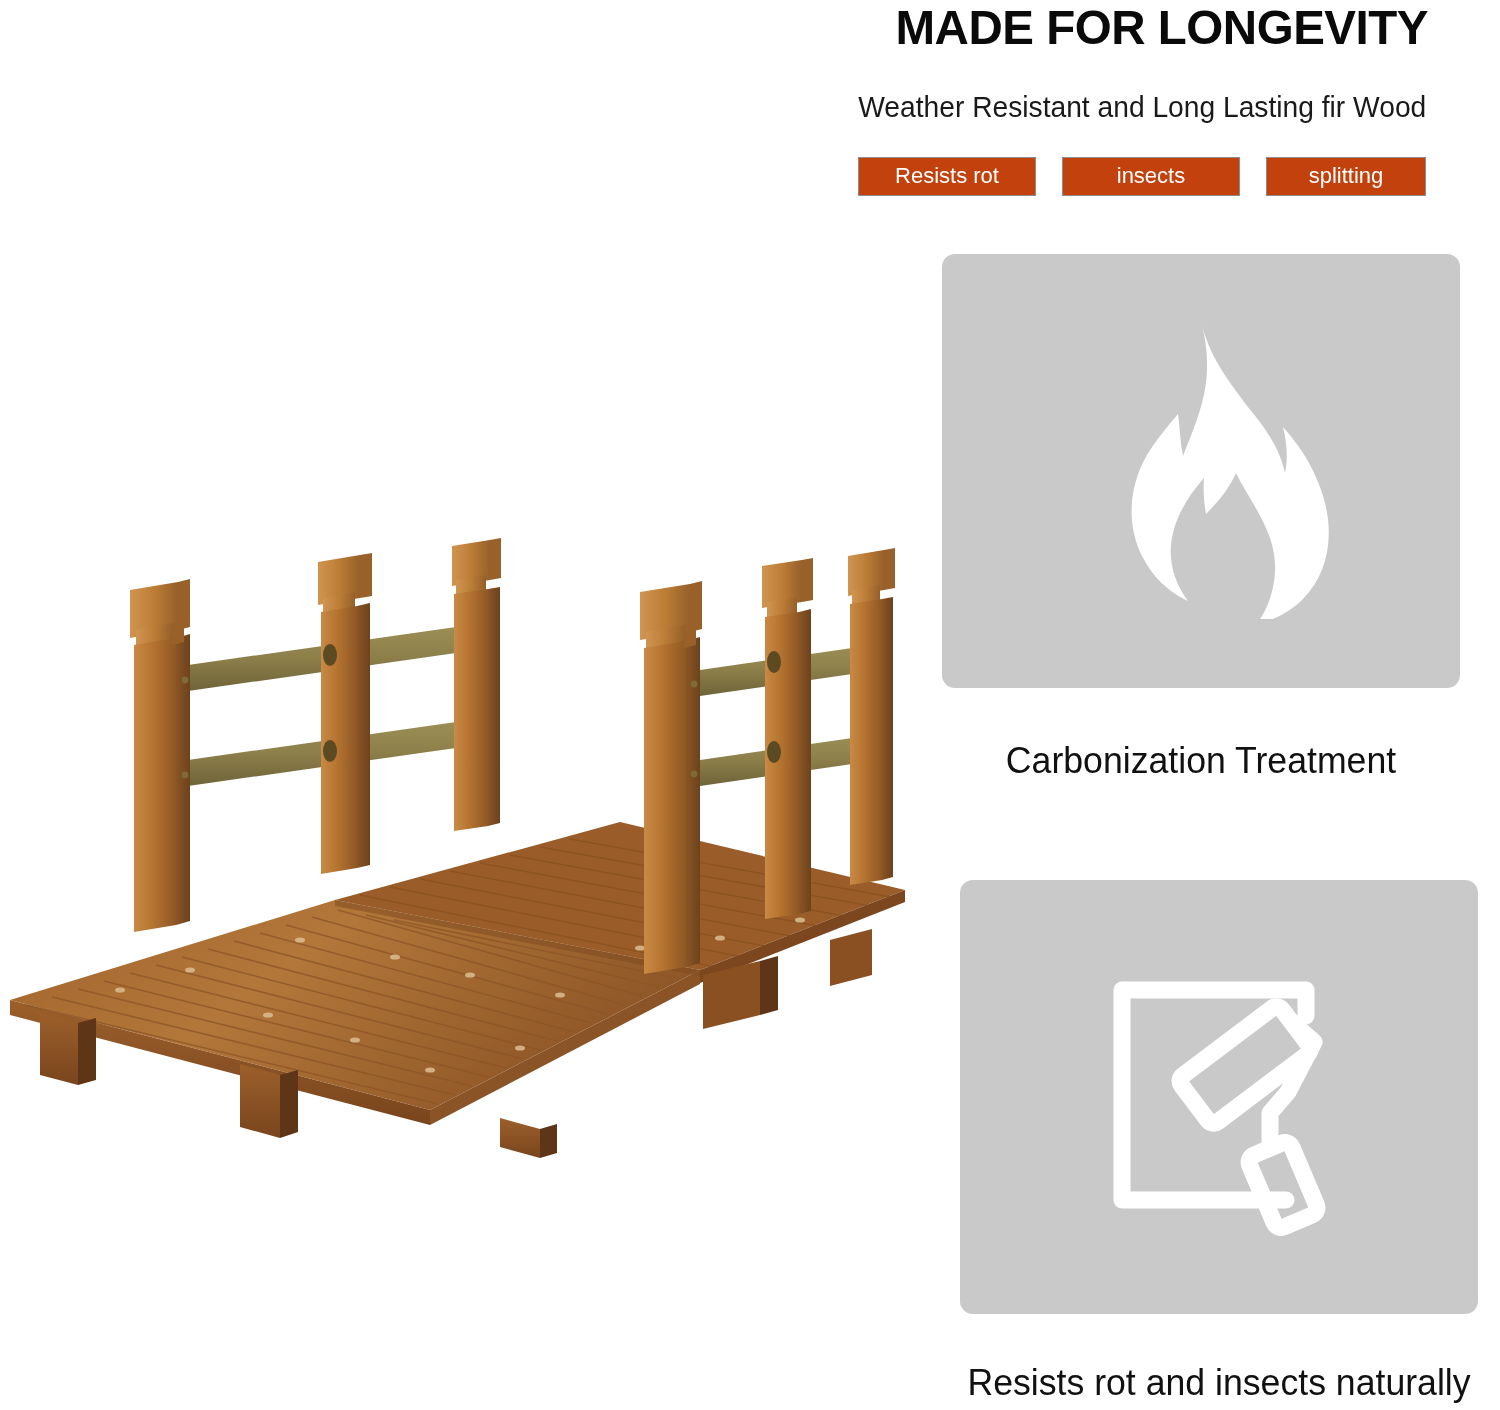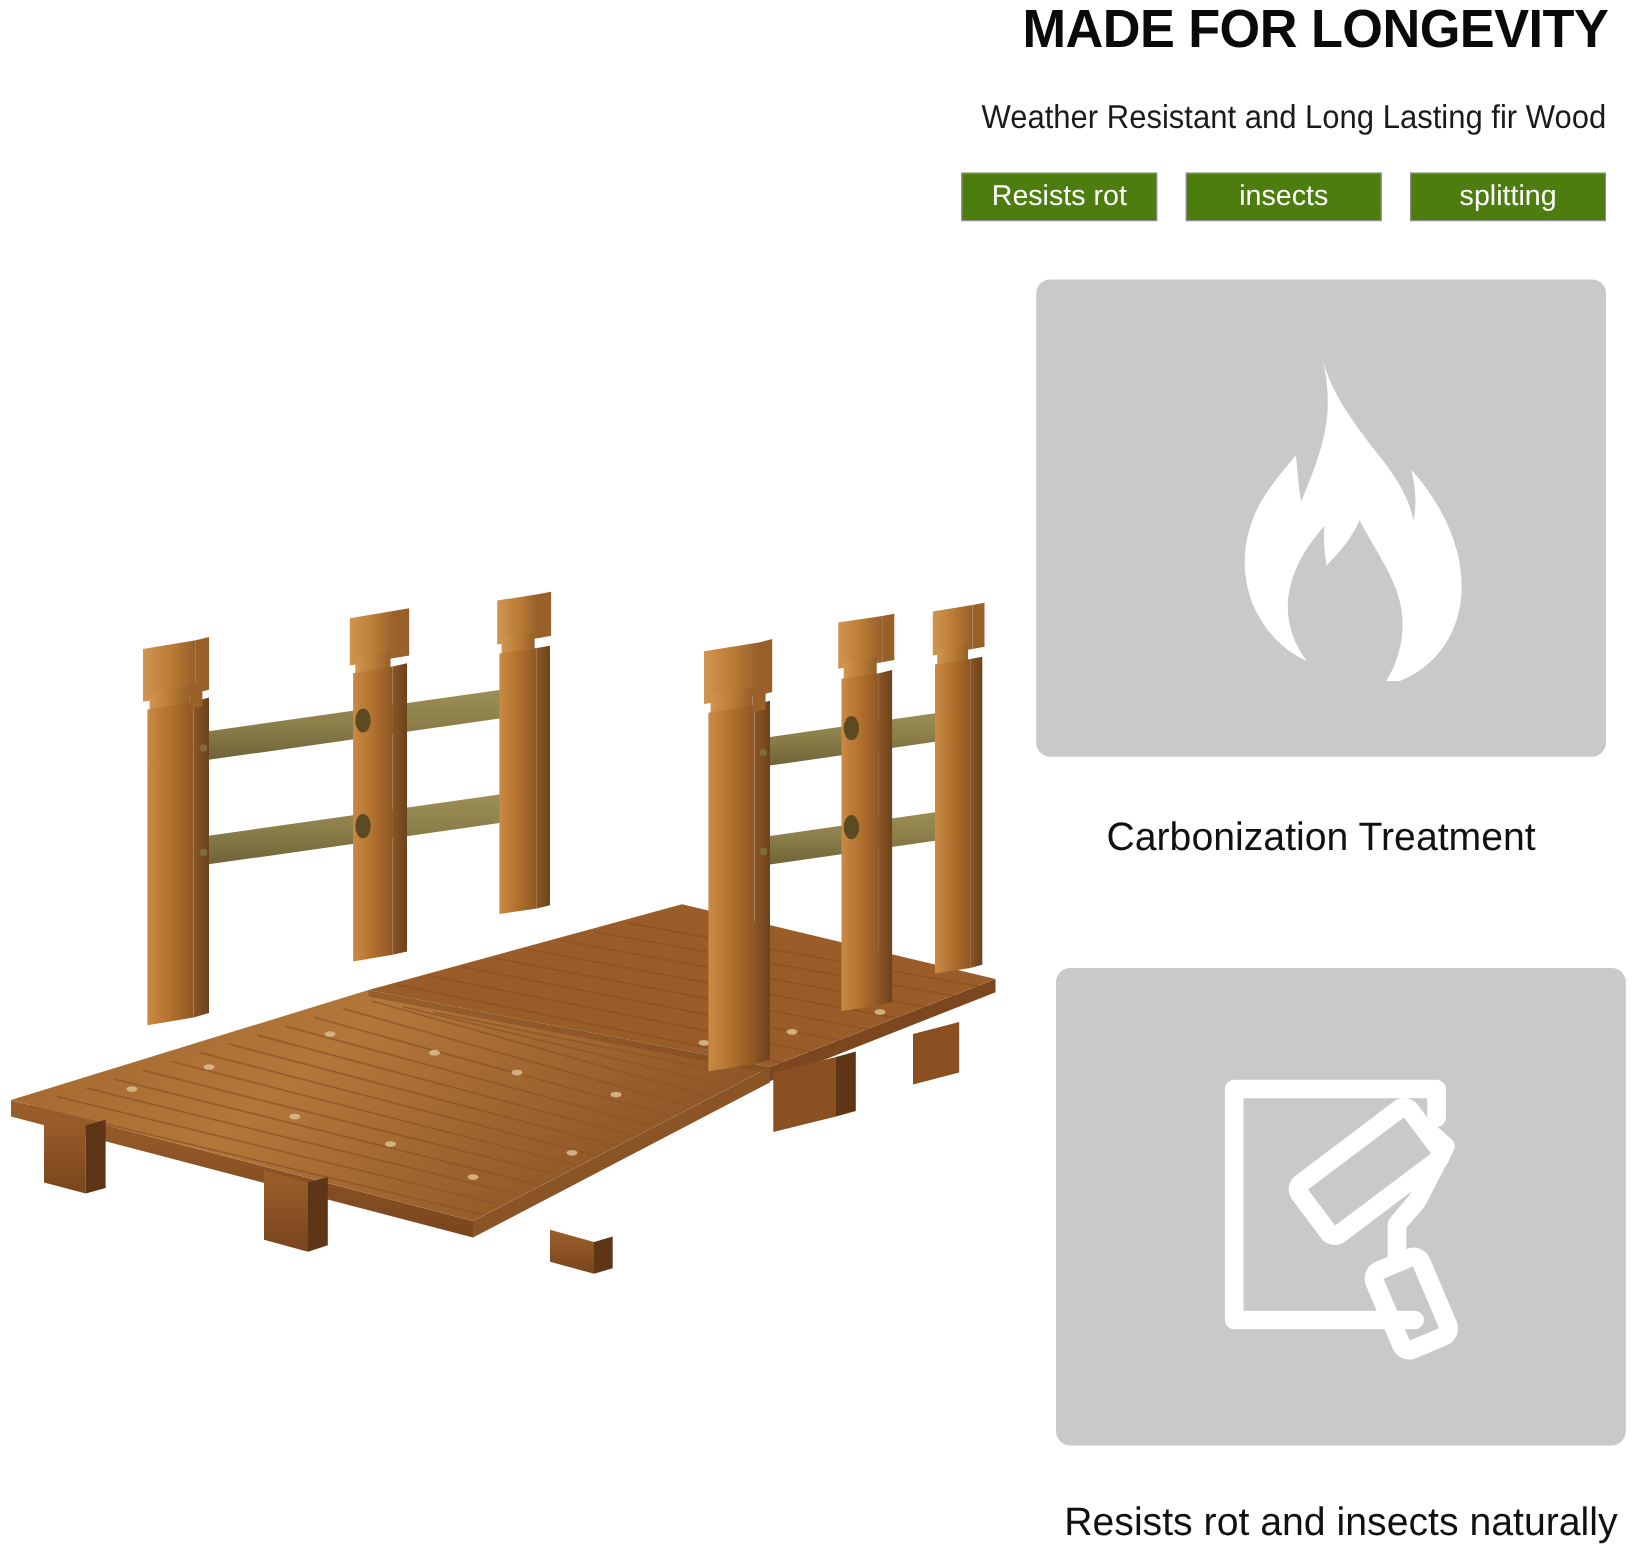--- a/index.html
+++ b/index.html
@@ -3,45 +3,45 @@
 <meta charset="utf-8">
 <style>
   html,body{margin:0;padding:0;background:#fff;}
   body{
     width:1500px;height:1410px;position:relative;overflow:hidden;
     font-family:"Liberation Sans","DejaVu Sans",sans-serif;
     -webkit-font-smoothing:antialiased;
   }
 
   
-  #header{position:absolute;left:620px;top:0;width:860px;height:200px;}
+  #header{position:absolute;left:586px;top:0;width:860px;height:200px;}
   #headline{
     position:absolute;right:18px;top:2px;
     font-size:49px;font-weight:bold;letter-spacing:-0.5px;
     color:#0a0a0a;white-space:nowrap;line-height:1.05;
     transform:scaleX(0.97);transform-origin:right top;
   }
   #subhead{
     position:absolute;right:20px;top:90px;
     font-size:30px;font-weight:400;color:#1a1a1a;white-space:nowrap;
     transform:scaleX(0.94);transform-origin:right top;
   }
   #pill-row{
     position:absolute;right:20px;top:157px;
     display:flex;gap:26px;align-items:center;
   }
   .pill{
-    background:#4d7c0f;border:1px solid #8d8d8d;
-    color:#fff;font-size:26px;font-weight:400;
+    background:#c2410c;border:1px solid #8d8d8d;
+    color:#fff;font-size:22px;font-weight:400;
     padding:5px 14px 7px;text-align:center;white-space:nowrap;
     box-sizing:border-box;line-height:1.15;
   }
   .pill.w1{width:178px;}
   .pill.w2{width:178px;}
-  .pill.w3{width:178px;}
+  .pill.w3{width:160px;}
 
   
   .feature{position:absolute;left:942px;width:548px;}
   .card{
     position:relative;width:518px;height:434px;
     background:#c9c9c9;border-radius:13px;
     box-sizing:border-box;
     display:flex;align-items:center;justify-content:center;
   }
   .card::after{

